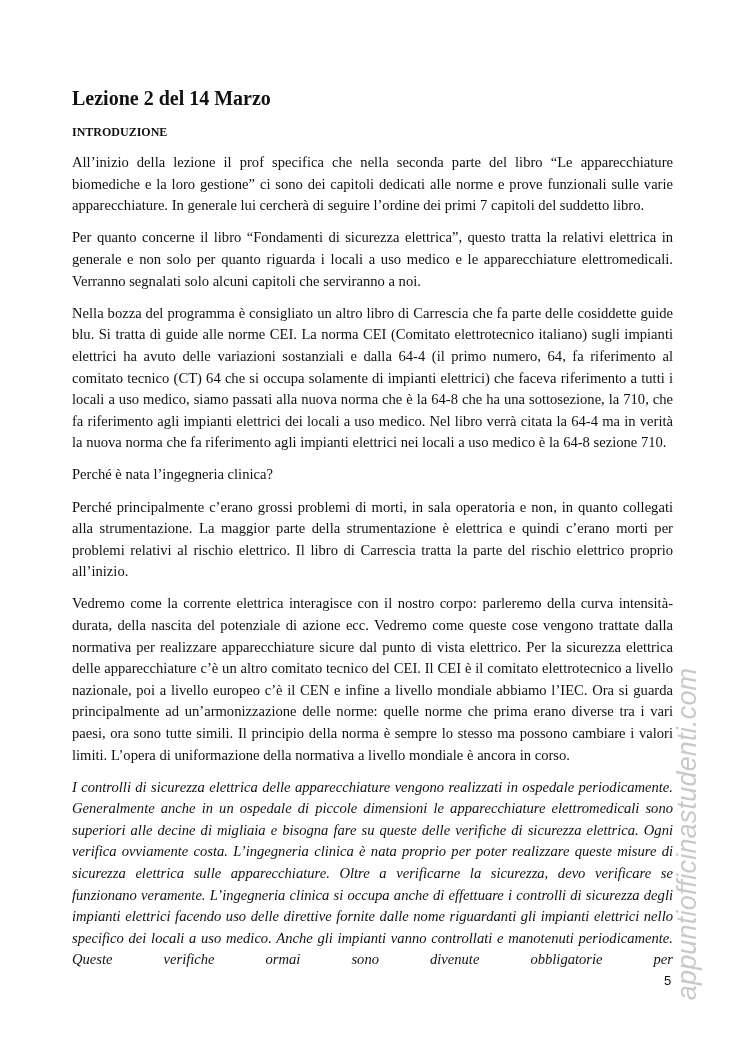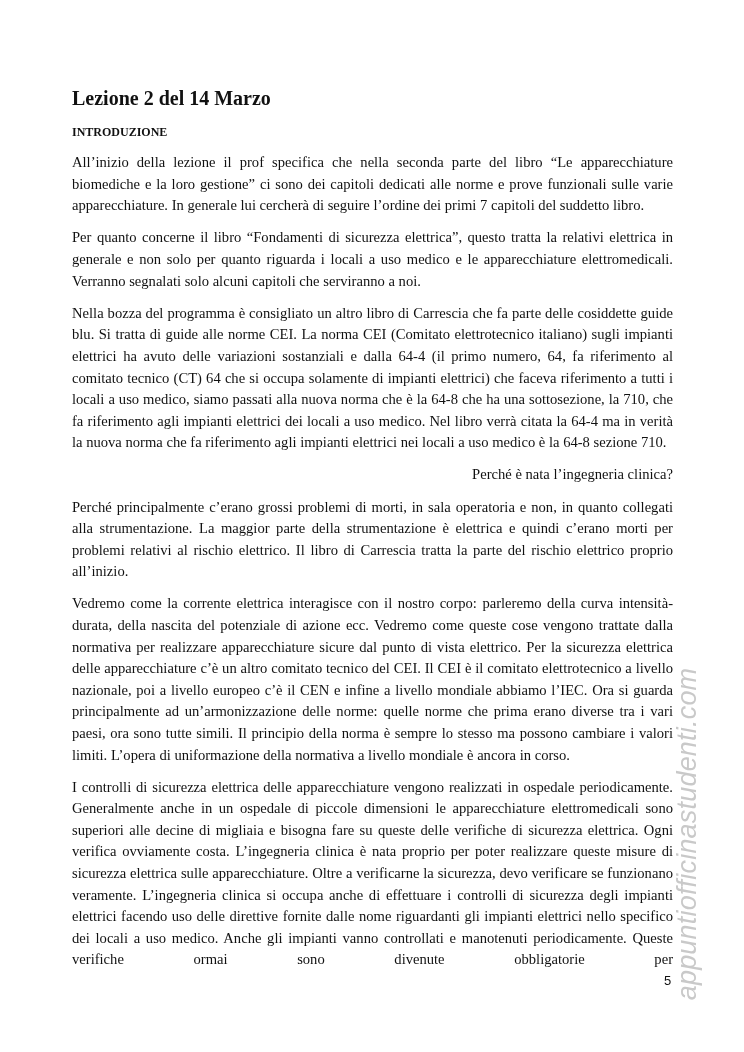--- a/index.html
+++ b/index.html
@@ -7,22 +7,22 @@
     width: 744px; height: 1052px; background: #ffffff; position: relative; overflow: hidden;
     font-family: "Liberation Serif", "DejaVu Serif", serif; color: #111;
   }
   .page-body {
     position: absolute; left: 72px; top: 88px; width: 601px;
     font-size: 14.6px; line-height: 21.6px;
   }
   .lesson-title { font-weight: bold; margin: 0 0 12px 0; font-size: 20px; }
   .section-title { font-weight: bold; margin: 0 0 9px 0; font-size: 12px; }
   .para { margin: 0 0 10.5px 0; text-align: justify; }
-  .para.last { text-align: justify; text-align-last: justify; }
-  .question { margin: 0 0 10.5px 0; text-align: right; }
+  .para.last { text-align: justify; text-align-last: justify; font-style: italic; }
+  .question { margin: 0 0 10.5px 0; }
   .page-number {
     position: absolute; left: 664px; top: 973px;
     font-family: "Liberation Sans", "DejaVu Sans", sans-serif; font-size: 13px; color: #111;
   }
   .watermark {
     position: absolute; left: 687px; top: 834px;
     transform: translate(-50%, -50%) rotate(-90deg);
     white-space: nowrap;
     font-family: "Liberation Sans", "DejaVu Sans", sans-serif; font-style: italic;
     font-size: 27px; color: #c9c9c9; letter-spacing: 0.2px;

